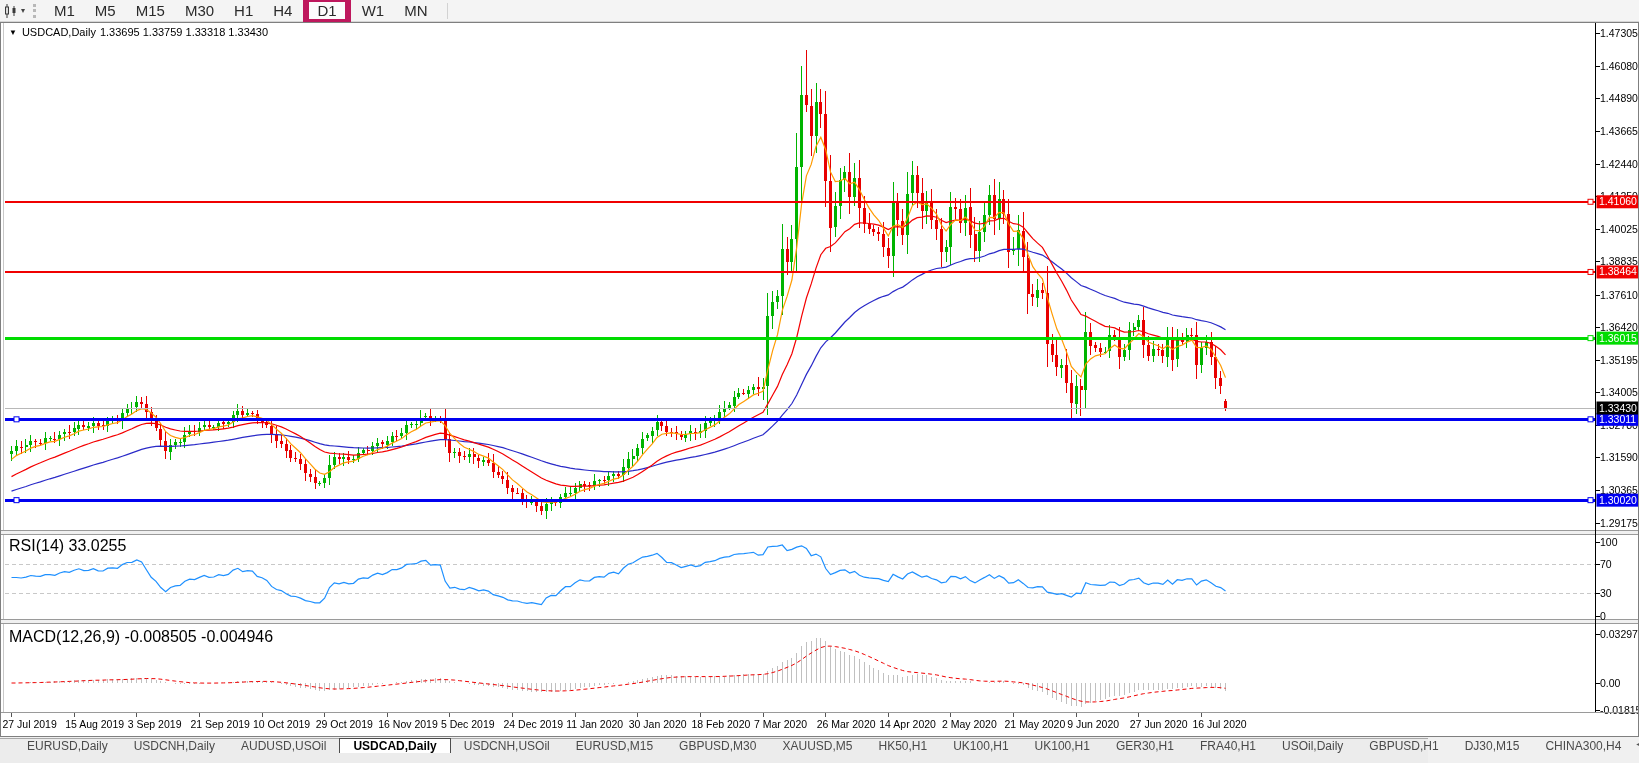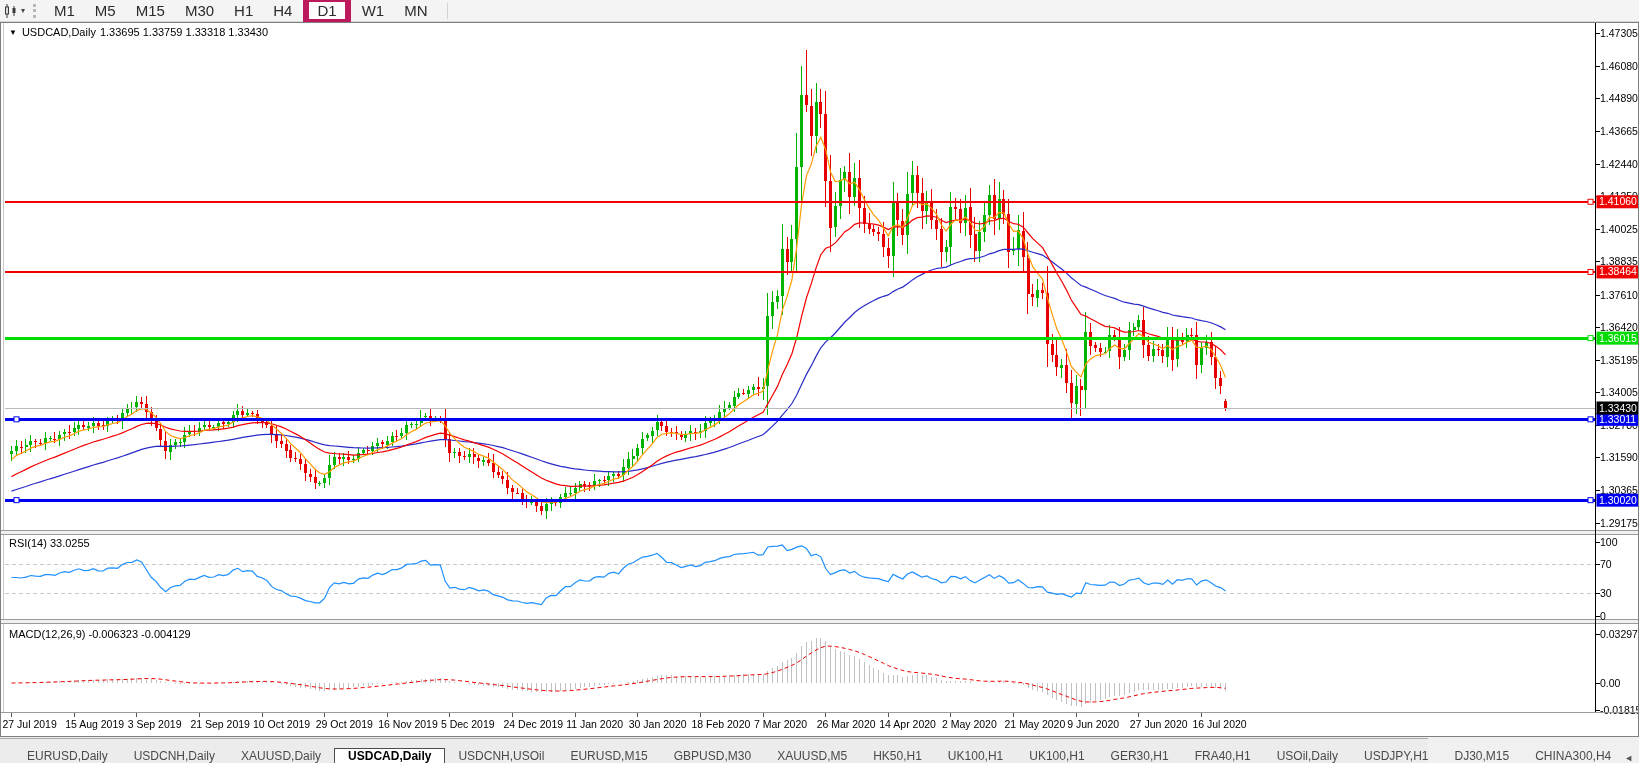--- a/index.html
+++ b/index.html
@@ -15,26 +15,26 @@
   .tfbtn{font-family:inherit;font-size:15px;color:#2b2b2b;background:transparent;border:1px solid transparent;
          padding:2px 8px;margin:0 1px;line-height:13px;}
   .tfbtn.active{background:#fcfcfc;border:6px solid #be185d;}
   .vsep{height:16px;border-left:1px solid #d2d2d2;margin-left:10px;}
   
   .chart-window{position:absolute;top:22px;left:0;width:1639px;height:715px;background:#fff;}
   .chart-window svg{position:absolute;top:0;left:0;}
   .chart-title{position:absolute;top:4px;left:9px;font-size:11px;color:#000;z-index:5;text-align:center;}
   .chart-title .tri{font-size:8px;margin-right:5px;position:relative;top:-1px;}
   .chart-title span{margin-right:4px;}
-  .pane-label{position:absolute;left:9px;font-size:11px;color:#000;z-index:5;}
+  .pane-label{position:absolute;left:9px;font-size:16px;color:#000;z-index:5;}
   .rsi-label{top:515px;}
   .macd-label{top:606px;}
   
   .tabbar{position:absolute;top:738px;left:0;width:1428px;height:25px;background:#ececec;
-          border-top:1px solid #a9a9a9;display:flex;align-items:flex-end;font-size:12px;color:#4a4a4a;
+          border-top:1px solid #a9a9a9;display:flex;align-items:flex-start;font-size:12px;color:#4a4a4a;
           padding-left:14px;box-sizing:border-box;}
   .tab{display:flex;align-items:center;padding:0 13px;white-space:nowrap;cursor:default;}
   .tab.active{background:#fff;border:1px solid #4d4d4d;border-bottom:none;font-weight:bold;color:#000;margin-top:-1px;}
   .sep{width:1px;background:#bdbdbd;margin:6px 0;}
   .tab-arrows{margin-left:auto;display:flex;align-items:center;gap:10px;padding-right:12px;color:#555;font-size:9px;}
 </style>
 </head>
 <body>
 
 <div class="toolbar">
@@ -937,29 +937,29 @@
         <text x="1129.7857142857142" y="706">27 Jun 2020</text>
         <line x1="1201.4126984126983" x2="1201.4126984126983" y1="691" y2="694.5" stroke="#555" shape-rendering="crispEdges"></line>
         <text x="1192.4126984126983" y="706">16 Jul 2020</text>
       </g>
       <rect x="0.5" y="0.5" width="1638" height="714" fill="none" stroke="#7f7f7f" shape-rendering="crispEdges"></rect>
     </svg>
   <div class="chart-title">
     <span class="tri">▼</span><span>USDCAD,Daily</span><span>1.33695 1.33759 1.33318 1.33430</span>
   </div>
   <div class="pane-label rsi-label">RSI(14) 33.0255</div>
-  <div class="pane-label macd-label">MACD(12,26,9) -0.006323 -0.004129</div>
+  <div class="pane-label macd-label">MACD(12,26,9) -0.008505 -0.004946</div>
 </div>
 
 <div class="tabbar">
   <div class="tab">EURUSD,Daily</div>
     <span class="sep"></span>
     <div class="tab">USDCNH,Daily</div>
     <span class="sep"></span>
-    <div class="tab">XAUUSD,Daily</div>
+    <div class="tab">AUDUSD,USOil</div>
     <span class="sep"></span>
     <div class="tab active">USDCAD,Daily</div>
     <span class="sep"></span>
     <div class="tab">USDCNH,USOil</div>
     <span class="sep"></span>
     <div class="tab">EURUSD,M15</div>
     <span class="sep"></span>
     <div class="tab">GBPUSD,M30</div>
     <span class="sep"></span>
     <div class="tab">XAUUSD,M5</div>
@@ -969,21 +969,21 @@
     <div class="tab">UK100,H1</div>
     <span class="sep"></span>
     <div class="tab">UK100,H1</div>
     <span class="sep"></span>
     <div class="tab">GER30,H1</div>
     <span class="sep"></span>
     <div class="tab">FRA40,H1</div>
     <span class="sep"></span>
     <div class="tab">USOil,Daily</div>
     <span class="sep"></span>
-    <div class="tab">USDJPY,H1</div>
+    <div class="tab">GBPUSD,H1</div>
     <span class="sep"></span>
     <div class="tab">DJ30,M15</div>
     <span class="sep"></span>
     <div class="tab">CHINA300,H4</div>
     <div class="tab-arrows">
     <span>◄</span>
     <span>►</span>
   </div>
 </div>
 

